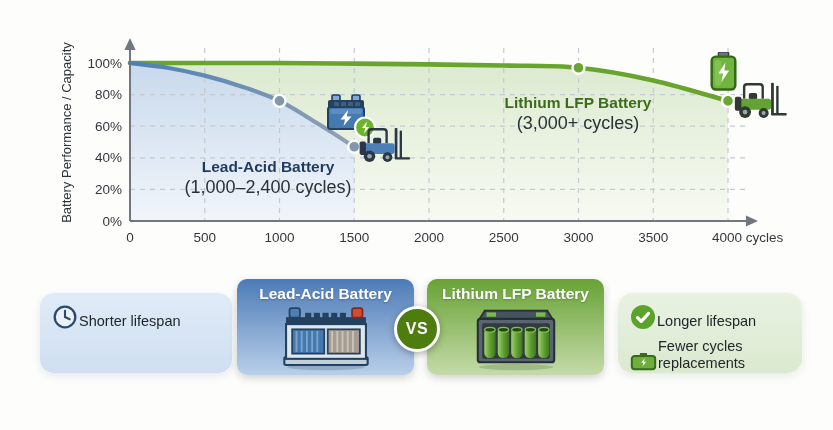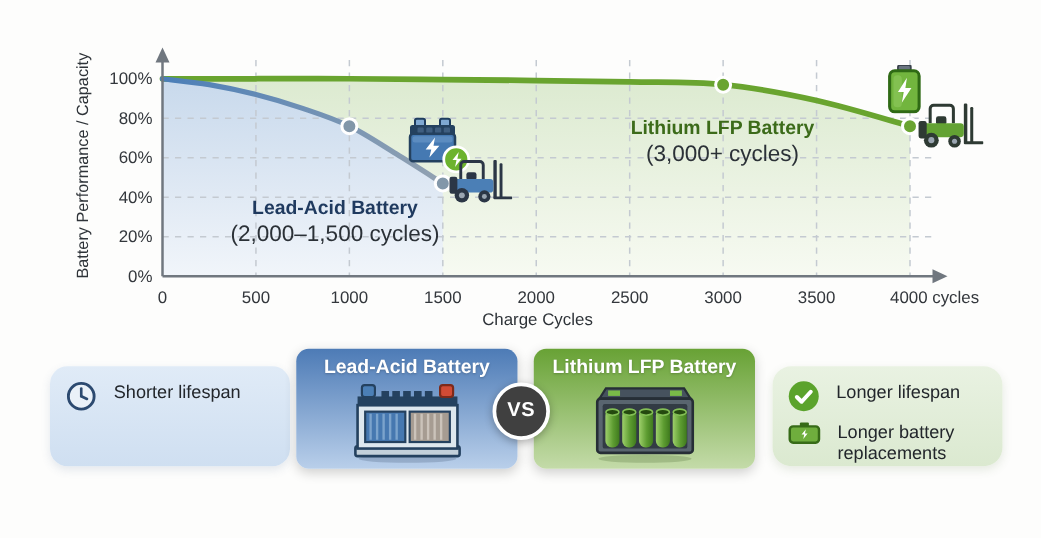--- a/index.html
+++ b/index.html
@@ -25,32 +25,32 @@
   .fk-dark{fill:var(--fk-dark,#2b3646);}
   .fk-body{fill:var(--fk-body,#4b7fb6);}
   .fk-glass{fill:none;stroke:var(--fk-dark,#2b3646);stroke-width:2.6;}
   .fk-hub{fill:#9aa5b1;}
   
   .info-card{position:absolute;border-radius:14px;padding:10px 12px;box-sizing:border-box;}
   .info-card.left{left:40px;top:293px;width:192px;height:80px;
     background:linear-gradient(180deg,#e0ebf7,#cfdff1);box-shadow:0 3px 8px rgba(70,100,140,.14);}
   .info-card.right{left:618px;top:293px;width:184px;height:80px;
     background:linear-gradient(180deg,#e9f2e2,#dbe9d0);box-shadow:0 3px 8px rgba(90,120,70,.14);border-radius:15px;}
-  .info-row{display:flex;align-items:flex-start;gap:13px;margin-bottom:5px;}
+  .info-row{display:flex;align-items:flex-end;gap:1px;margin-bottom:5px;}
   .info-icon{flex:none;margin-top:1px;}
   .info-text{font-size:14.5px;color:#22262b;line-height:1.18;max-width:128px;padding-top:3px;}
   .battery-card{position:absolute;width:177px;height:96px;border-radius:10px;box-sizing:border-box;
     box-shadow:0 3px 9px rgba(0,0,0,.18);}
   .battery-card.lead{left:237px;top:279px;background:linear-gradient(180deg,#4d7bb6,#b9cfea);}
   .battery-card.lfp{left:427px;top:279px;background:linear-gradient(180deg,#68a235,#c4dba9);}
   .battery-card .card-title{color:#ffffff;font-weight:bold;font-size:15.5px;text-align:center;
     margin-top:6px;text-shadow:0 1px 2px rgba(0,0,0,.22);}
   .battery-card .illus{display:block;margin:2px auto 0 auto;}
   .vs-badge{position:absolute;left:394px;top:306px;width:46px;height:46px;border-radius:50%;
-    background:#404040;border:3px solid #ffffff;box-sizing:border-box;z-index:6;
+    background:#4d7c0f;border:3px solid #ffffff;box-sizing:border-box;z-index:6;
     display:flex;align-items:center;justify-content:center;color:#fff;font-weight:bold;
     font-size:16px;box-shadow:0 2px 7px rgba(0,0,0,.30);letter-spacing:.5px;text-align:center;}
 </style>
 </head>
 <body>
 
 <div class="stage">
 
   <div class="chart">
     <svg id="chart-svg" width="833" height="272">
@@ -111,25 +111,24 @@
         <text x="712" y="242" text-anchor="start" font-size="13.5" fill="#33373c">4000 cycles</text>
         <text x="122" y="225.5" text-anchor="end" font-size="13.5" fill="#33373c">0%</text>
         <text x="122" y="193.9" text-anchor="end" font-size="13.5" fill="#33373c">20%</text>
         <text x="122" y="162.3" text-anchor="end" font-size="13.5" fill="#33373c">40%</text>
         <text x="122" y="130.7" text-anchor="end" font-size="13.5" fill="#33373c">60%</text>
         <text x="122" y="99.1" text-anchor="end" font-size="13.5" fill="#33373c">80%</text>
         <text x="122" y="67.5" text-anchor="end" font-size="13.5" fill="#33373c">100%</text>
       </svg>
 
     <div class="y-axis-title">Battery Performance / Capacity</div>
-    <div class="x-axis-title">Charge Cycles</div>
 
     <div class="anno anno-lead">
       <div class="anno-title">Lead-Acid Battery</div>
-      <div class="anno-sub">(2,000–1,500 cycles)</div>
+      <div class="anno-sub">(1,000–2,400 cycles)</div>
     </div>
     <div class="anno anno-lfp">
       <div class="anno-title">Lithium LFP Battery</div>
       <div class="anno-sub">(3,000+ cycles)</div>
     </div>
 
     <svg width="0" height="0" style="position:absolute" aria-hidden="true">
       <symbol id="sym-forklift" viewBox="0 0 60 42">
         <rect class="fk-dark" x="43" y="2" width="3" height="34" rx="1"></rect>
         <rect class="fk-dark" x="48.5" y="5" width="2.6" height="31" rx="1"></rect>
@@ -264,16 +263,16 @@
         <path d="M7.5 13.6 L11.3 17.4 L18.6 9.4" fill="none" stroke="#ffffff" stroke-width="3.2" stroke-linecap="round" stroke-linejoin="round"></path>
       </svg>
       <div class="info-text">Longer lifespan</div>
     </div>
     <div class="info-row">
       <svg class="info-icon" width="27" height="21" viewBox="0 0 30 21">
         <rect x="11" y="1" width="8" height="4" rx="1" fill="#376b18"></rect>
         <rect x="2" y="4.5" width="26" height="14.5" rx="3" fill="#6fae3d" stroke="#376b18" stroke-width="2.2"></rect>
         <polygon points="16.3,7 12.5,11.8 14.9,11.8 14,15.8 17.9,10.8 15.5,10.8" fill="#ffffff"></polygon>
       </svg>
-      <div class="info-text">Longer battery replacements</div>
+      <div class="info-text">Fewer cycles replacements</div>
     </div>
   </div>
 </div>
 
 </body></html>

